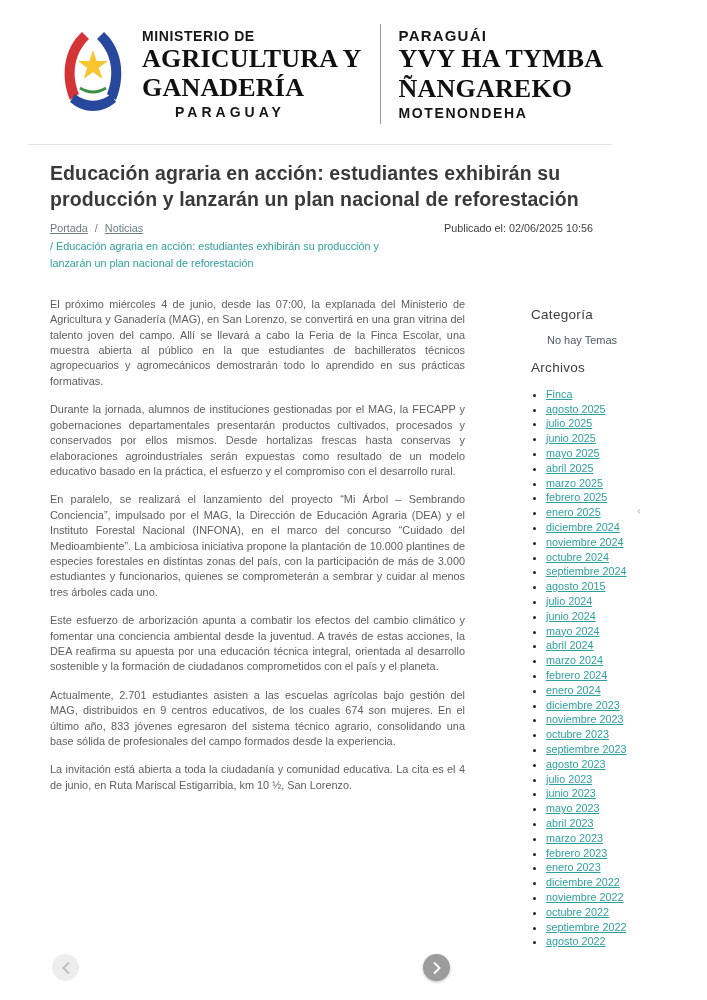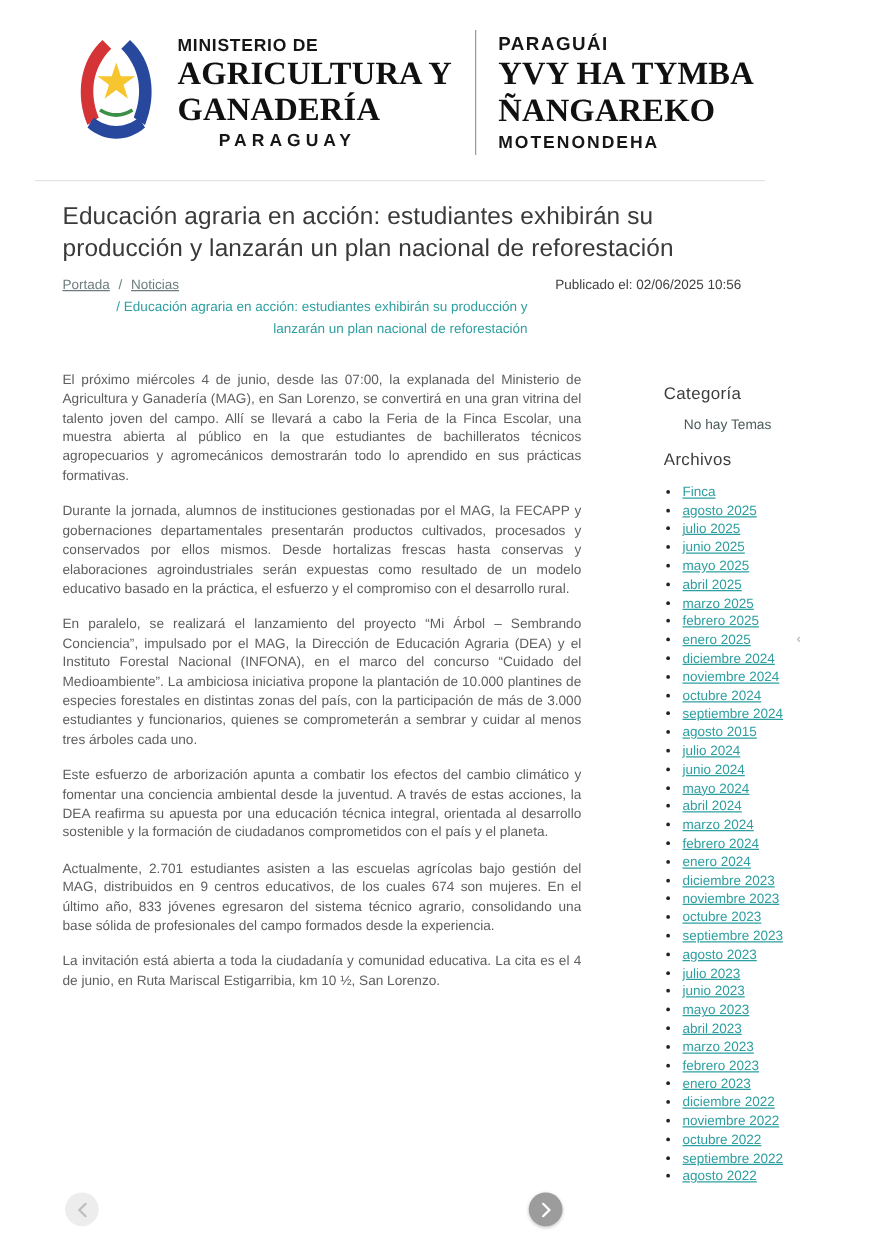--- a/index.html
+++ b/index.html
@@ -43,38 +43,38 @@
     width: 1px; height: 100px; background: #9a9a9a; margin: 0 18px; flex: none;
   }
   .rule {
     border: none; border-top: 1px solid #e2e2e2; margin: 10px 28px 0;
   }
 
   
   h1.title {
     margin: 16px 47px 0 50px;
     max-width: 582px;
-    font-size: 19.5px; font-weight: 400; color: #3a3a3a;
+    font-size: 19.5px; font-weight: 700; color: #3a3a3a;
     line-height: 1.32; letter-spacing: .1px;
   }
   .meta-row {
     display: flex; justify-content: space-between; align-items: baseline;
     margin: 10px 47px 0 50px;
   }
   .breadcrumb { font-size: 10.8px; }
   .breadcrumb a {
     color: #6d7d7d; text-decoration: underline; cursor: pointer;
   }
   .breadcrumb .sep { color: #6d7d7d; margin: 0 4px; }
   .published { font-size: 10.8px; color: #3f3f3f; }
   .breadcrumb-current {
     margin: 4px 47px 0 50px;
     max-width: 372px;
     font-size: 10.8px; line-height: 1.5;
-    color: #2e9fa0; cursor: pointer; text-align: right;
+    color: #2e9fa0; cursor: pointer;
   }
 
   
   .content-row {
     display: flex;
     margin: 26px 47px 0 50px;
   }
   article.body-col { width: 415px; flex: none; }
   article.body-col p {
     font-size: 10.9px; line-height: 15.4px; color: #5e5e5e;

